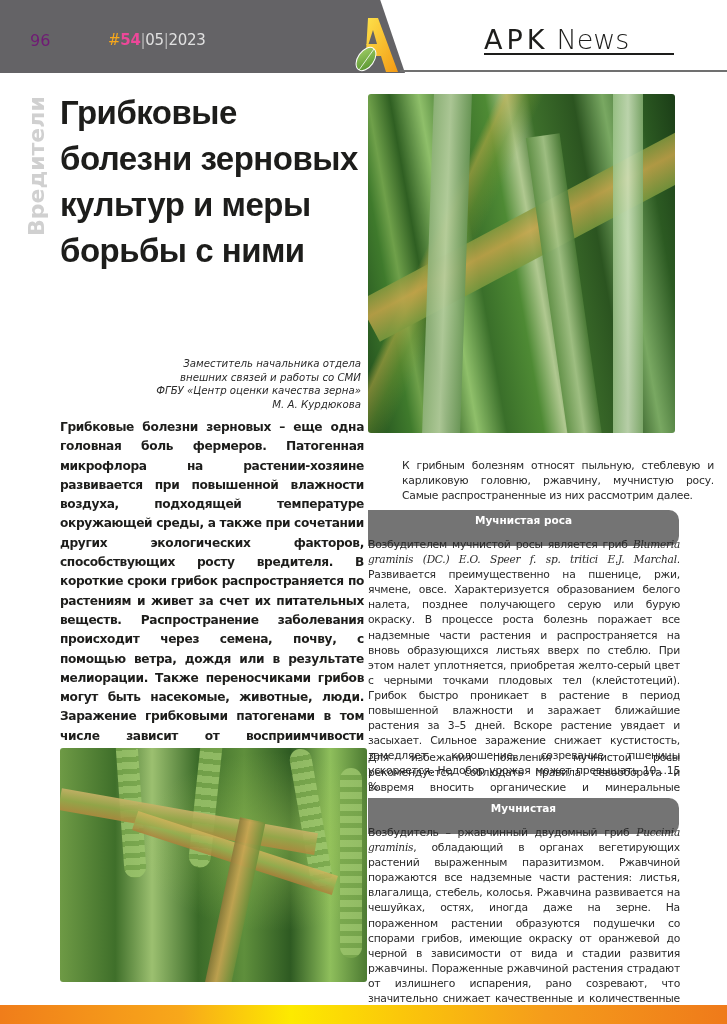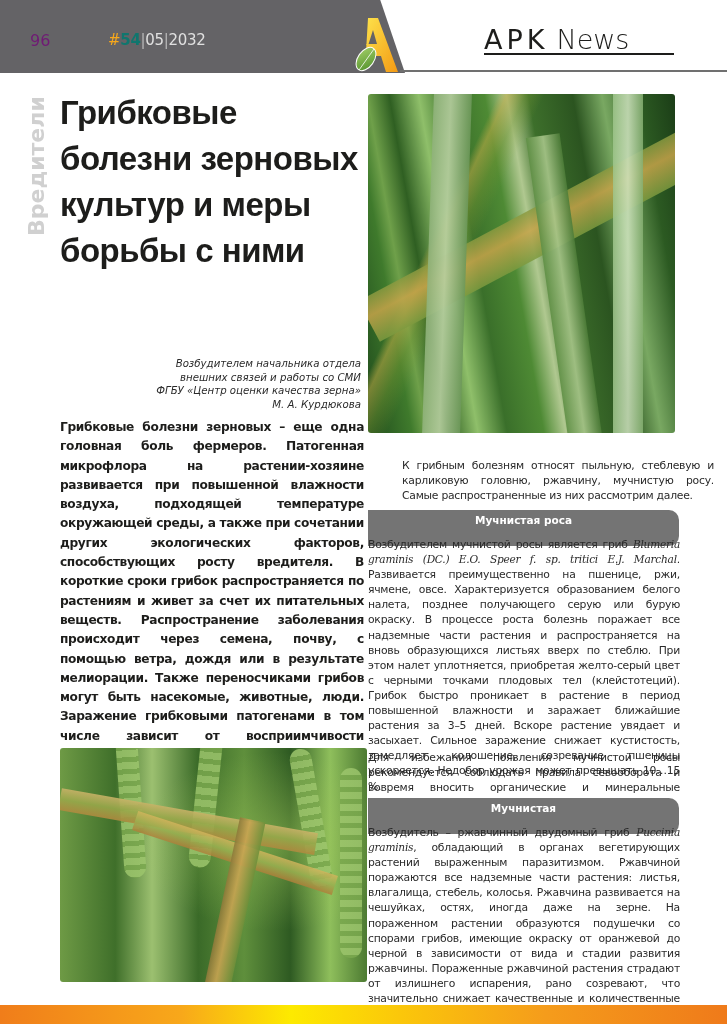--- a/index.html
+++ b/index.html
@@ -24,21 +24,21 @@
     position: absolute; left: 400px; top: 70px; width: 327px; height: 2px; background: #707070;
   }
   .page-num {
     position: absolute; left: 30px; top: 31px; font-size: 16px; color: #701a75;
     font-family: "DejaVu Sans", sans-serif;
   }
   .issue {
     position: absolute; left: 108px; top: 31px; font-size: 15px; color: #e0e0e0;
     font-family: "DejaVu Sans", sans-serif; letter-spacing: -0.3px;
   }
-  .issue .num { color: #0f766e; font-weight: bold; }
+  .issue .num { color: #ec4899; font-weight: bold; }
   .issue .hash { color: #f7a81b; }
   .issue .sep { color: #b8b8b8; }
 
   .logo-a {
     position: absolute; left: 352px; top: 12px; width: 48px; height: 62px;
   }
   .brand {
     position: absolute; left: 484px; top: 26px; height: 30px; display: flex; align-items: flex-start;
   }
   .brand-apk {
@@ -149,21 +149,21 @@
 </head>
 <body>
 
 <div class="header-bar">
   <div class="header-gray"></div>
   <div class="header-gray-diag"></div>
   <div class="header-line"></div>
 
   <div class="page-num">96</div>
   <div class="issue">
-    <span class="hash">#</span><span class="num">54</span><span class="sep">|</span><span>05</span><span class="sep">|</span><span>2032</span>
+    <span class="hash">#</span><span class="num">54</span><span class="sep">|</span><span>05</span><span class="sep">|</span><span>2023</span>
   </div>
 
   <svg class="logo-a" viewBox="0 0 48 62">
     <defs>
       <linearGradient id="ga" x1="0" y1="0" x2="1" y2="1">
         <stop offset="0" stop-color="#fde14a"></stop>
         <stop offset="1" stop-color="#f39a14"></stop>
       </linearGradient>
       <linearGradient id="gl" x1="0" y1="0" x2="1" y2="1">
         <stop offset="0" stop-color="#a6d16a"></stop>
@@ -180,21 +180,21 @@
     <span class="brand-news">News</span>
   </div>
   <div class="brand-underline"></div>
 </div>
 
 <div class="rubric">Вредители</div>
 
 <h1 class="title">Грибковые болезни зерновых культур и меры борьбы с ними</h1>
 
 <div class="author">
-  <div>Возбудителем начальника отдела</div>
+  <div>Заместитель начальника отдела</div>
   <div>внешних связей и работы со СМИ</div>
   <div>ФГБУ «Центр оценки качества зерна»</div>
   <div>М. А. Курдюкова</div>
 </div>
 
 <p class="lead">Грибковые болезни зерновых – еще одна головная боль фермеров. Патогенная микрофлора на растении-хозяине развивается при повышенной влажности воздуха, подходящей температуре окружающей среды, а также при сочетании других экологических факторов, способствующих росту вредителя. В короткие сроки грибок распространяется по растениям и живет за счет их питательных веществ. Распространение заболевания происходит через семена, почву, с помощью ветра, дождя или в результате мелиорации. Также переносчиками грибов могут быть насекомые, животные, люди. Заражение грибковыми патогенами в том числе зависит от восприимчивости растения-хозяина и плотности инокулюма (порции гриба-возбудителя, которая переносится на растение или его часть для инокуляции).</p>
 
 <div class="photo photo-top">
   <div class="leaf3"></div>
   <div class="leaf1"></div>

